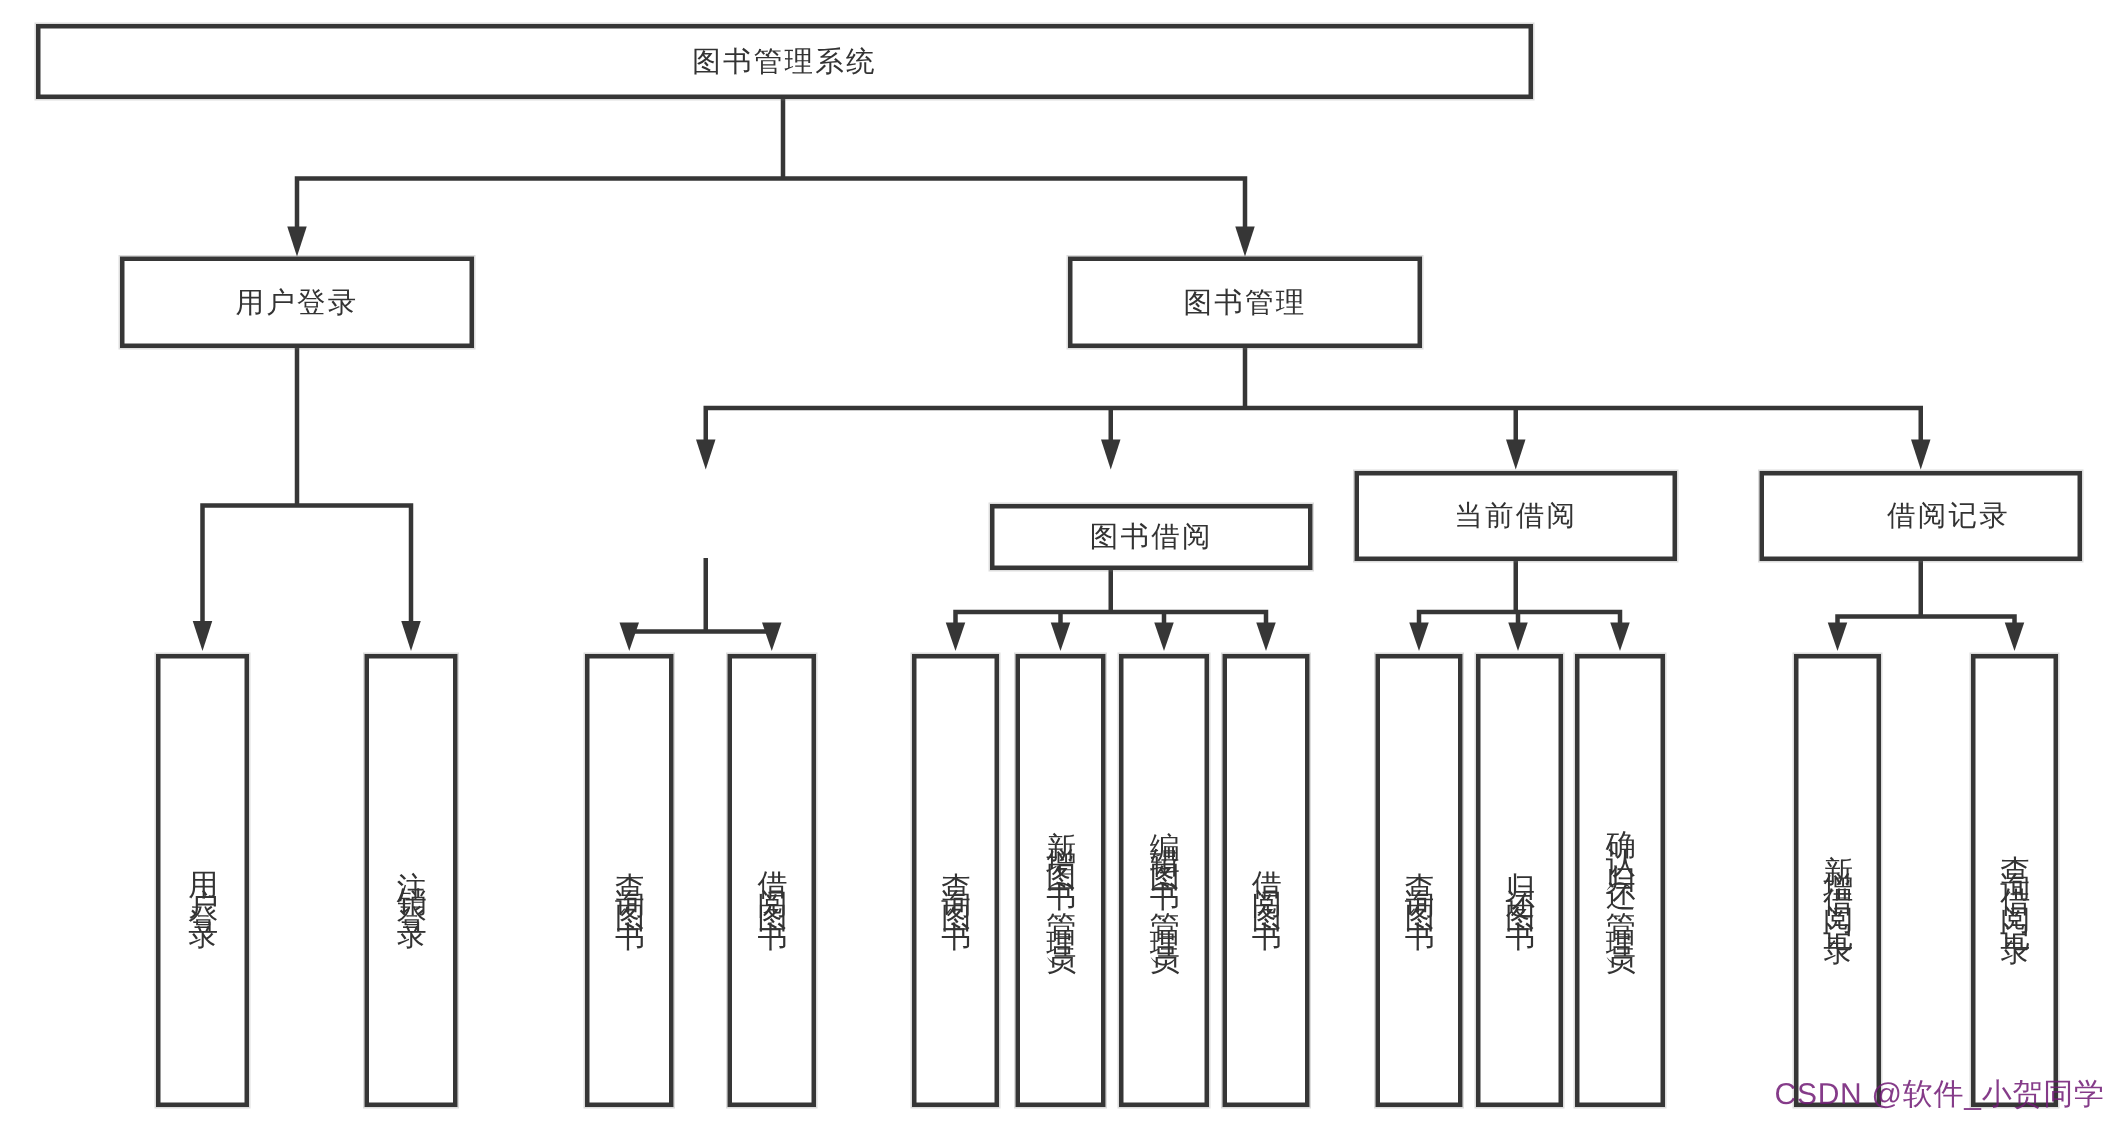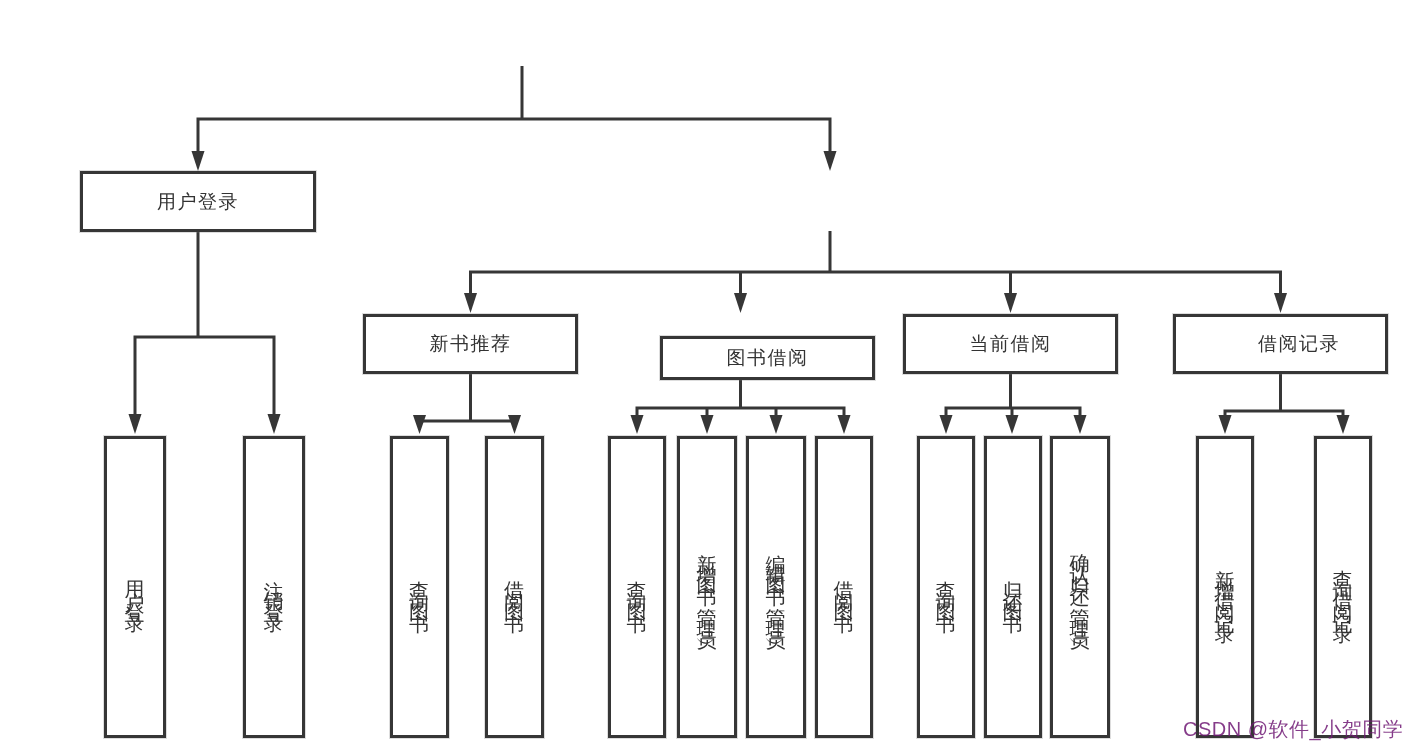--- a/index.html
+++ b/index.html
@@ -91,28 +91,31 @@
       <polygon points="769.5,415 782.5,415 776,434"></polygon>
       <polygon points="837.5,415 850.5,415 844,434"></polygon>
       <polygon points="939.5,415 952.5,415 946,434"></polygon>
       <polygon points="1005.5,415 1018.5,415 1012,434"></polygon>
       <polygon points="1073.5,415 1086.5,415 1080,434"></polygon>
       <polygon points="1218.5,415 1231.5,415 1225,434"></polygon>
       <polygon points="1336.5,415 1349.5,415 1343,434"></polygon>
     </g>
   </svg>
 
+  <div class="box" style="left:24px;top:16px;width:998px;height:50px;">
+    <span class="hlabel">图书管理系统</span>
+  </div>
 
   <div class="box" style="left:80px;top:171px;width:236px;height:61px;">
     <span class="hlabel">用户登录</span>
   </div>
+  <div class="box" style="left:712px;top:171px;width:236px;height:61px;">
+    <span class="hlabel">图书管理</span>
+  </div>
 
-  <div class="box" style="left:363px;top:314px;width:215px;height:60px;">
-    <span class="hlabel">新书推荐</span>
-  </div>
   <div class="box" style="left:660px;top:314px;width:215px;height:44px;margin-top:22px;">
     <span class="hlabel">图书借阅</span>
   </div>
   <div class="box" style="left:903px;top:314px;width:215px;height:60px;justify-content:center;">
     <span class="hlabel">当前借阅</span>
   </div>
   <div class="box" style="left:1173px;top:314px;width:215px;height:60px;padding-left:37px;">
     <span class="hlabel">借阅记录</span>
   </div>
 

